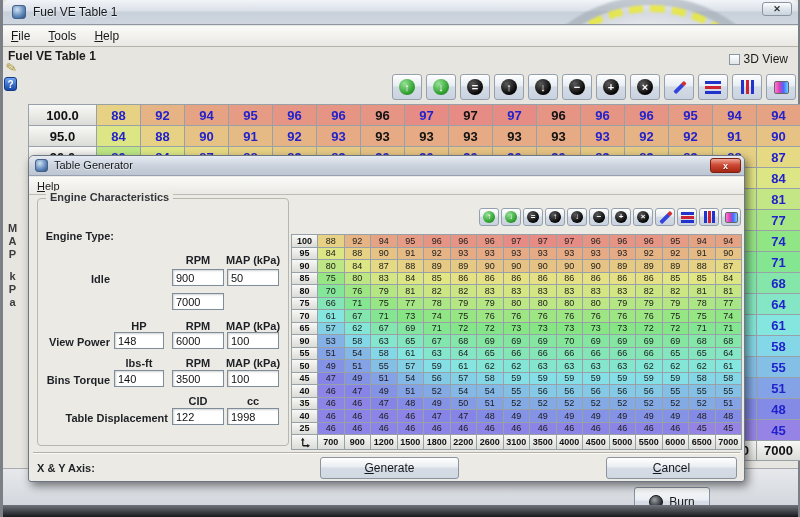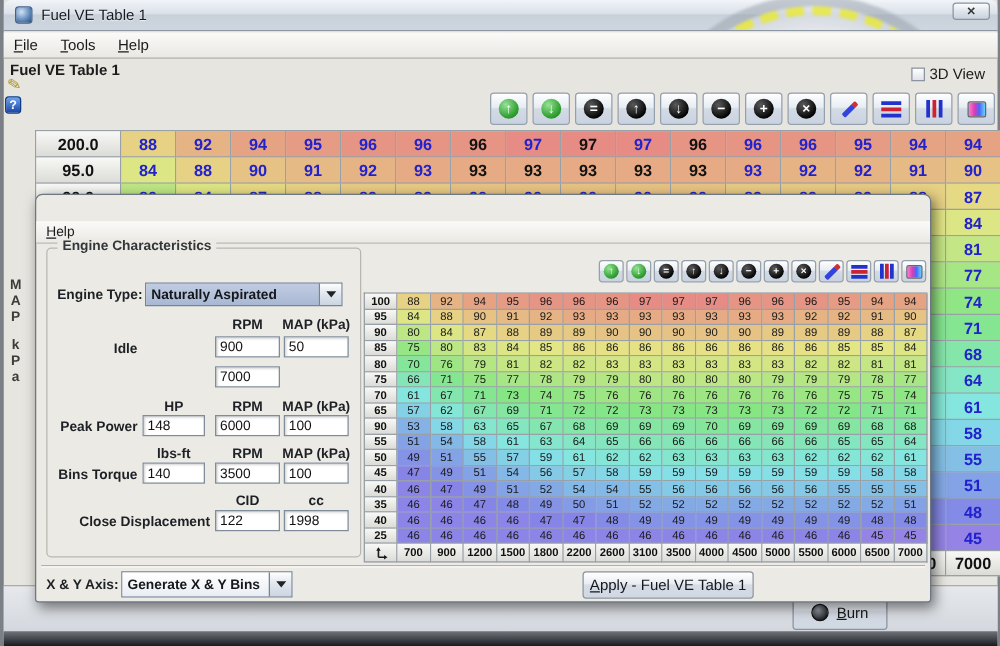--- a/index.html
+++ b/index.html
@@ -199,21 +199,21 @@
         <span class="ch">M</span>
         <span class="ch">A</span>
         <span class="ch">P</span>
         <span class="sp"></span>
         <span class="ch">k</span>
         <span class="ch">P</span>
         <span class="ch">a</span>
       </div>
 
     <div class="grid" id="main-grid">
-        <div class="gc hdr">200.0</div>
+        <div class="gc hdr">100.0</div>
         <div class="gc val" style="background: rgb(230, 209, 132); color: rgb(34, 34, 204);">88</div>
         <div class="gc val" style="background: rgb(230, 179, 132); color: rgb(34, 34, 204);">92</div>
         <div class="gc val" style="background: rgb(230, 163, 132); color: rgb(34, 34, 204);">94</div>
         <div class="gc val" style="background: rgb(230, 155, 132); color: rgb(34, 34, 204);">95</div>
         <div class="gc val" style="background: rgb(230, 149, 132); color: rgb(34, 34, 204);">96</div>
         <div class="gc val" style="background: rgb(230, 149, 132); color: rgb(34, 34, 204);">96</div>
         <div class="gc val" style="background: rgb(230, 149, 132); color: rgb(17, 17, 17);">96</div>
         <div class="gc val" style="background: rgb(230, 140, 132); color: rgb(34, 34, 204);">97</div>
         <div class="gc val" style="background: rgb(230, 140, 132); color: rgb(17, 17, 17);">97</div>
         <div class="gc val" style="background: rgb(230, 140, 132); color: rgb(34, 34, 204);">97</div>
@@ -497,75 +497,78 @@
         <div class="gc hdr">4000</div>
         <div class="gc hdr">4500</div>
         <div class="gc hdr">5000</div>
         <div class="gc hdr">5500</div>
         <div class="gc hdr">6000</div>
         <div class="gc hdr">6500</div>
         <div class="gc hdr">7000</div>
       </div>
 
     <div class="bottom-bar">
-      <div class="win-btn" style="left:631px;top:6px;width:76px;">
+      <div class="win-btn" style="left:631px;top:18px;width:76px;">
         <span class="burn-icn"></span>
         <span class="mnemonic">Burn</span>
       </div>
     </div>
     <div class="dark-bottom"></div>
   </div>
 
   <div id="dialog">
 
+    <div class="dlg-titlebar">
+      <span class="dlg-icon"></span>
+      <span class="dlg-title">Table Generator</span>
+      <div class="dlg-close">
+          <span>x</span>
+        </div>
+    </div>
 
     <div class="dlg-menubar">
       <span class="menu-item mnemonic">Help</span>
     </div>
 
     <div class="groupbox">
       <span class="group-title">Engine Characteristics</span>
 
       <span class="flabel" style="left:4px;top:31px;width:72px;">Engine Type:</span>
-      <div class="combo selected" style="left:78px;top:27px;width:158px;">
-        <span class="txt">Naturally Aspirated</span>
-        <span class="arrow-btn"></span>
-      </div>
 
       <span class="fheader" style="left:134px;top:55px;width:52px;">RPM</span>
       <span class="fheader" style="left:181px;top:55px;width:68px;">MAP (kPa)</span>
 
       <span class="flabel" style="left:2px;top:74px;width:70px;">Idle</span>
       <input class="tsfield" style="left: 134px; top: 70px; width: 52px;" value="900">
       <input class="tsfield" style="left: 189px; top: 70px; width: 52px;" value="50">
 
       <input class="tsfield" style="left: 134px; top: 94px; width: 52px;" value="7000">
 
       <span class="fheader" style="left:76px;top:121px;width:50px;">HP</span>
       <span class="fheader" style="left:134px;top:121px;width:52px;">RPM</span>
       <span class="fheader" style="left:181px;top:121px;width:68px;">MAP (kPa)</span>
 
-      <span class="flabel" style="left:2px;top:137px;width:70px;">Peak Power</span>
+      <span class="flabel" style="left:2px;top:137px;width:70px;">View Power</span>
       <input class="tsfield" style="left: 76px; top: 133px; width: 50px;" value="148">
       <input class="tsfield" style="left: 134px; top: 133px; width: 52px;" value="6000">
       <input class="tsfield" style="left: 189px; top: 133px; width: 52px;" value="100">
 
       <span class="fheader" style="left:76px;top:158px;width:50px;">lbs-ft</span>
       <span class="fheader" style="left:134px;top:158px;width:52px;">RPM</span>
       <span class="fheader" style="left:181px;top:158px;width:68px;">MAP (kPa)</span>
 
       <span class="flabel" style="left:2px;top:175px;width:70px;">Bins Torque</span>
       <input class="tsfield" style="left: 76px; top: 171px; width: 50px;" value="140">
       <input class="tsfield" style="left: 134px; top: 171px; width: 52px;" value="3500">
       <input class="tsfield" style="left: 189px; top: 171px; width: 52px;" value="100">
 
       <span class="fheader" style="left:134px;top:196px;width:52px;">CID</span>
       <span class="fheader" style="left:189px;top:196px;width:52px;">cc</span>
 
-      <span class="flabel" style="left:2px;top:213px;width:128px;">Close Displacement</span>
+      <span class="flabel" style="left:2px;top:213px;width:128px;">Table Displacement</span>
       <input class="tsfield" style="left: 134px; top: 209px; width: 52px;" value="122">
       <input class="tsfield" style="left: 189px; top: 209px; width: 52px;" value="1998">
     </div>
 
     <div class="toolbar" id="dialog-toolbar">
         <div class="tb-btn small">
           <span class="icn circ green">↑</span>
         </div>
         <div class="tb-btn small">
           <span class="icn circ green">↓</span>
@@ -904,22 +907,21 @@
         <div class="gc hdr">5000</div>
         <div class="gc hdr">5500</div>
         <div class="gc hdr">6000</div>
         <div class="gc hdr">6500</div>
         <div class="gc hdr">7000</div>
       </div>
 
     <div class="dlg-sep"></div>
 
     <span class="flabel" style="left:8px;top:306px;width:58px;text-align:left;">X &amp; Y Axis:</span>
-    <div class="combo plain" style="left:68px;top:301px;width:137px;height:21px;">
-      <span class="txt">Generate X &amp; Y Bins</span>
-      <span class="arrow-btn"></span>
-    </div>
-
-    <div class="dlg-btn" style="left:437px;width:137px;">
-      <span class="mnemonic">Apply - Fuel VE Table 1</span>
+
+    <div class="dlg-btn" style="left:291px;width:139px;">
+      <span class="mnemonic">Generate</span>
+      </div>
+    <div class="dlg-btn" style="left:577px;width:131px;">
+      <span class="mnemonic">Cancel</span>
       </div>
   </div>
 </div>
 
 </body></html>

